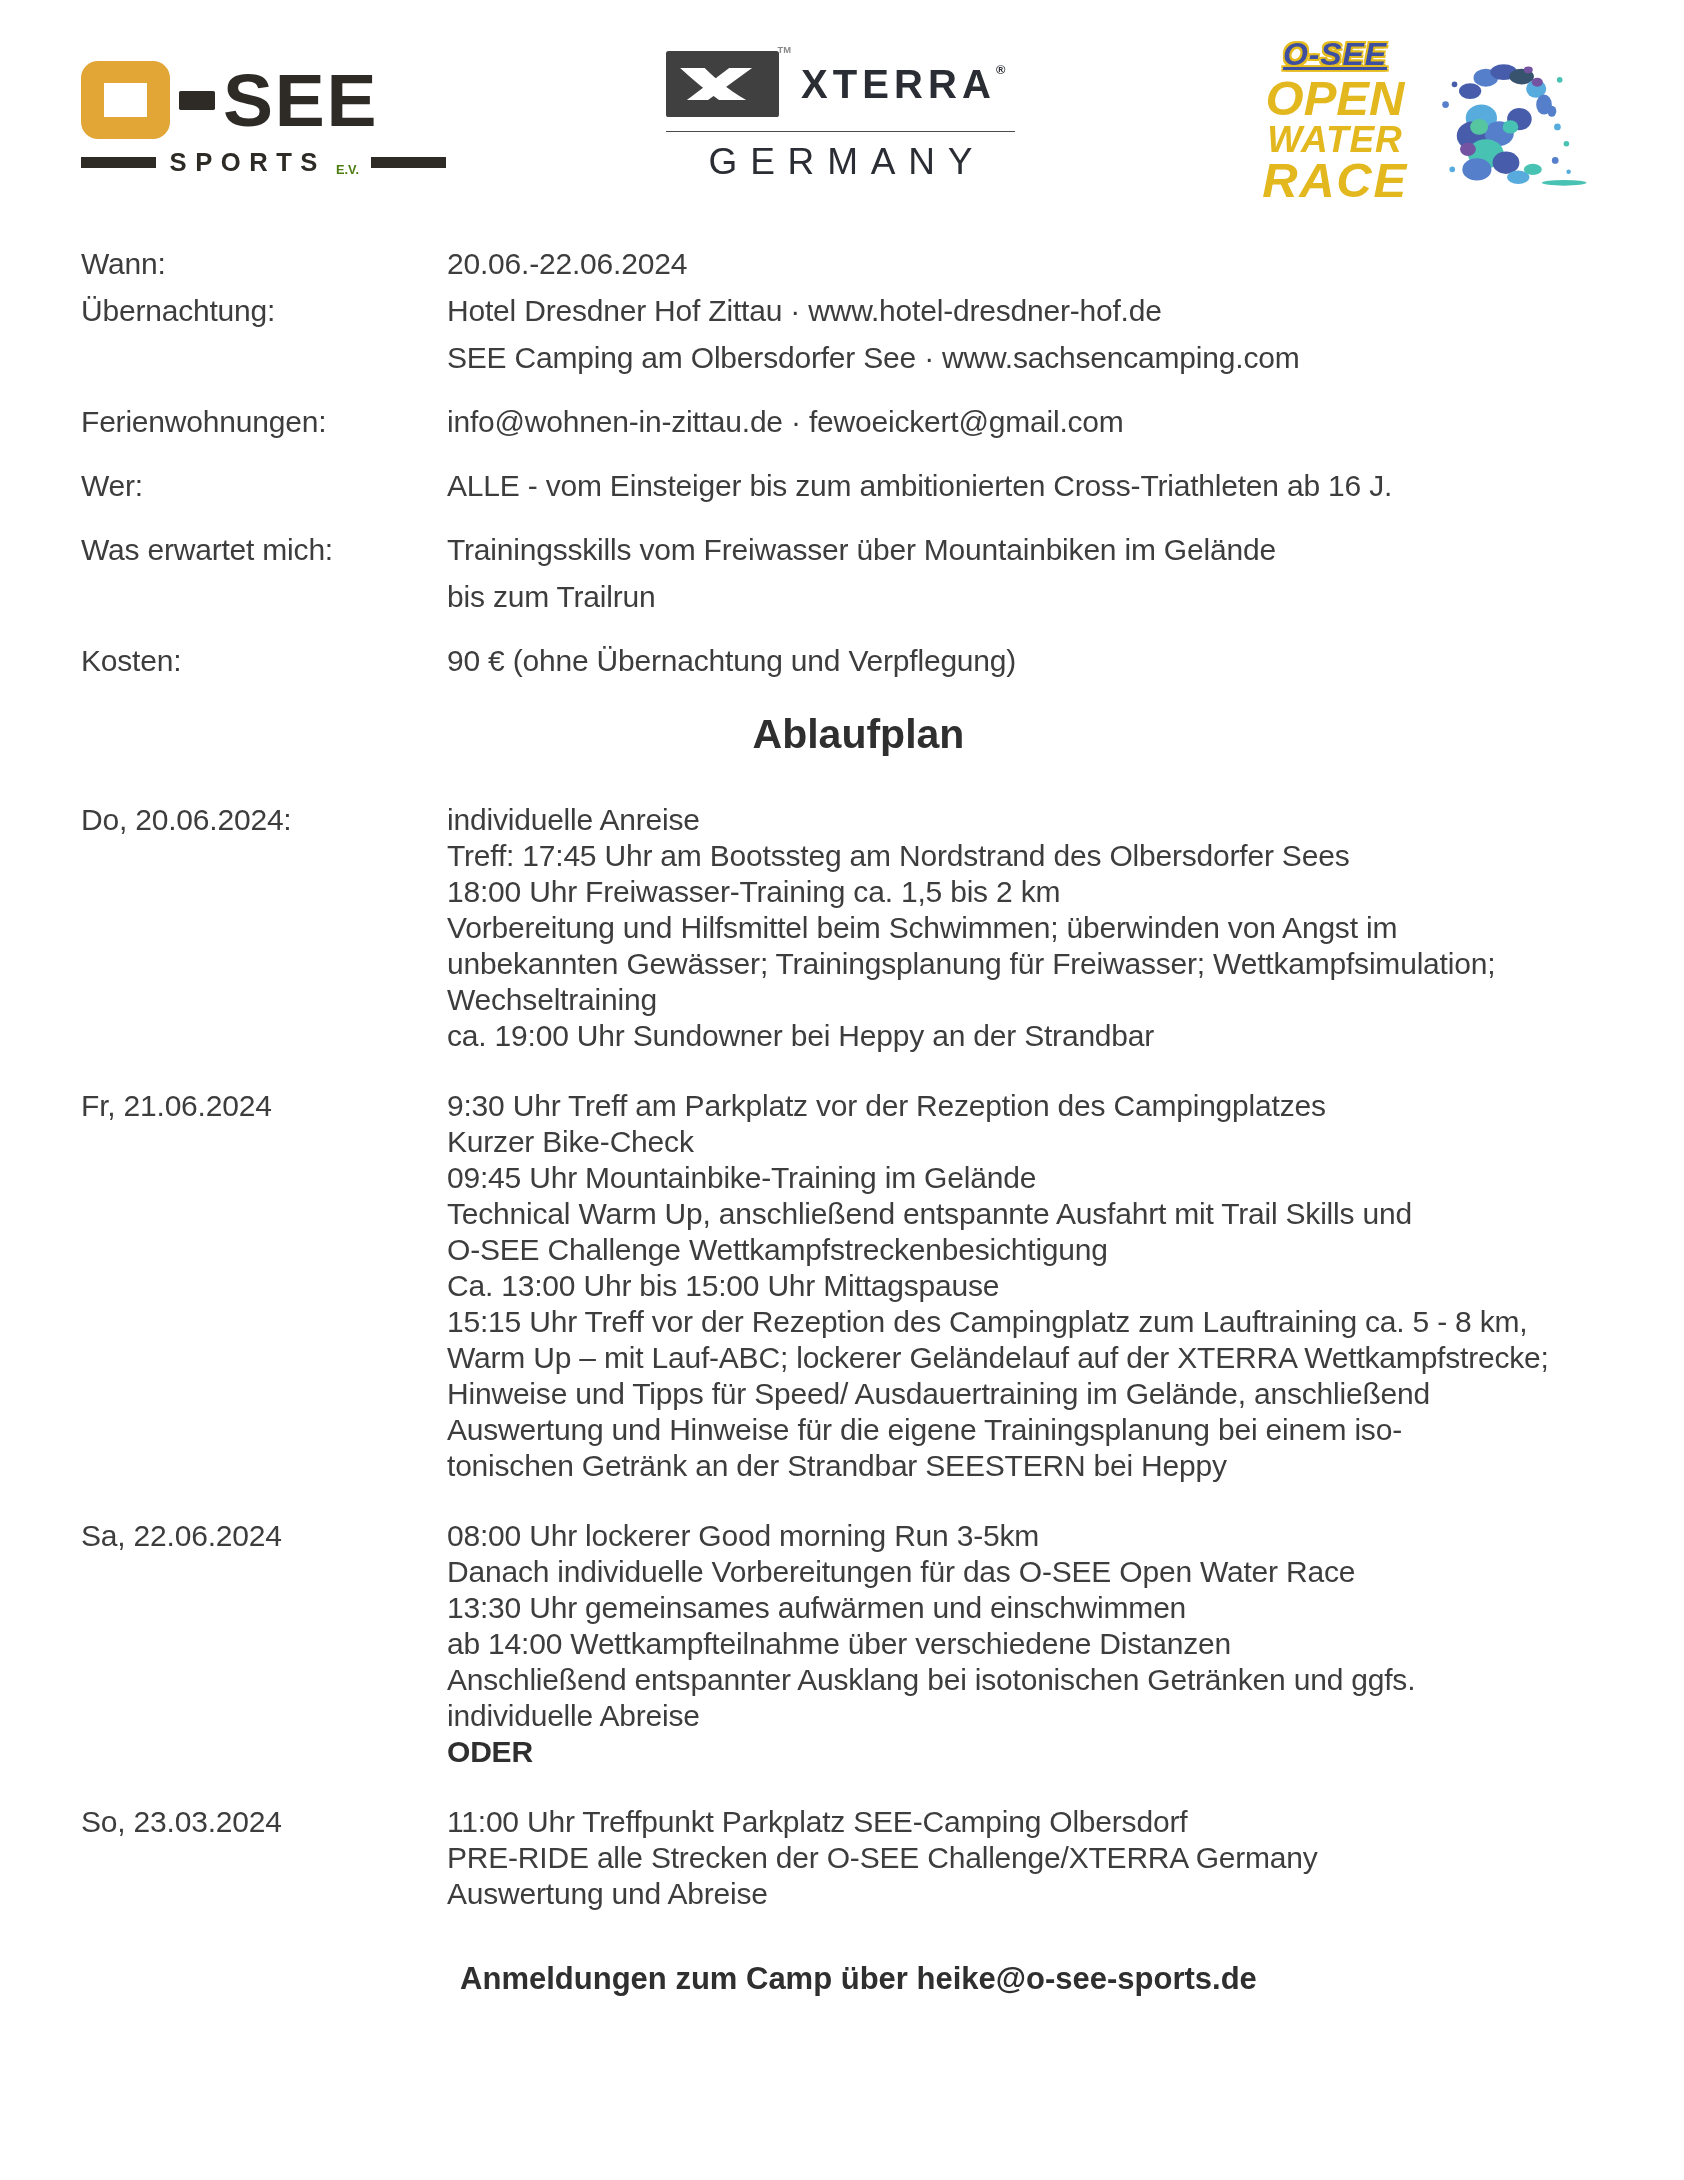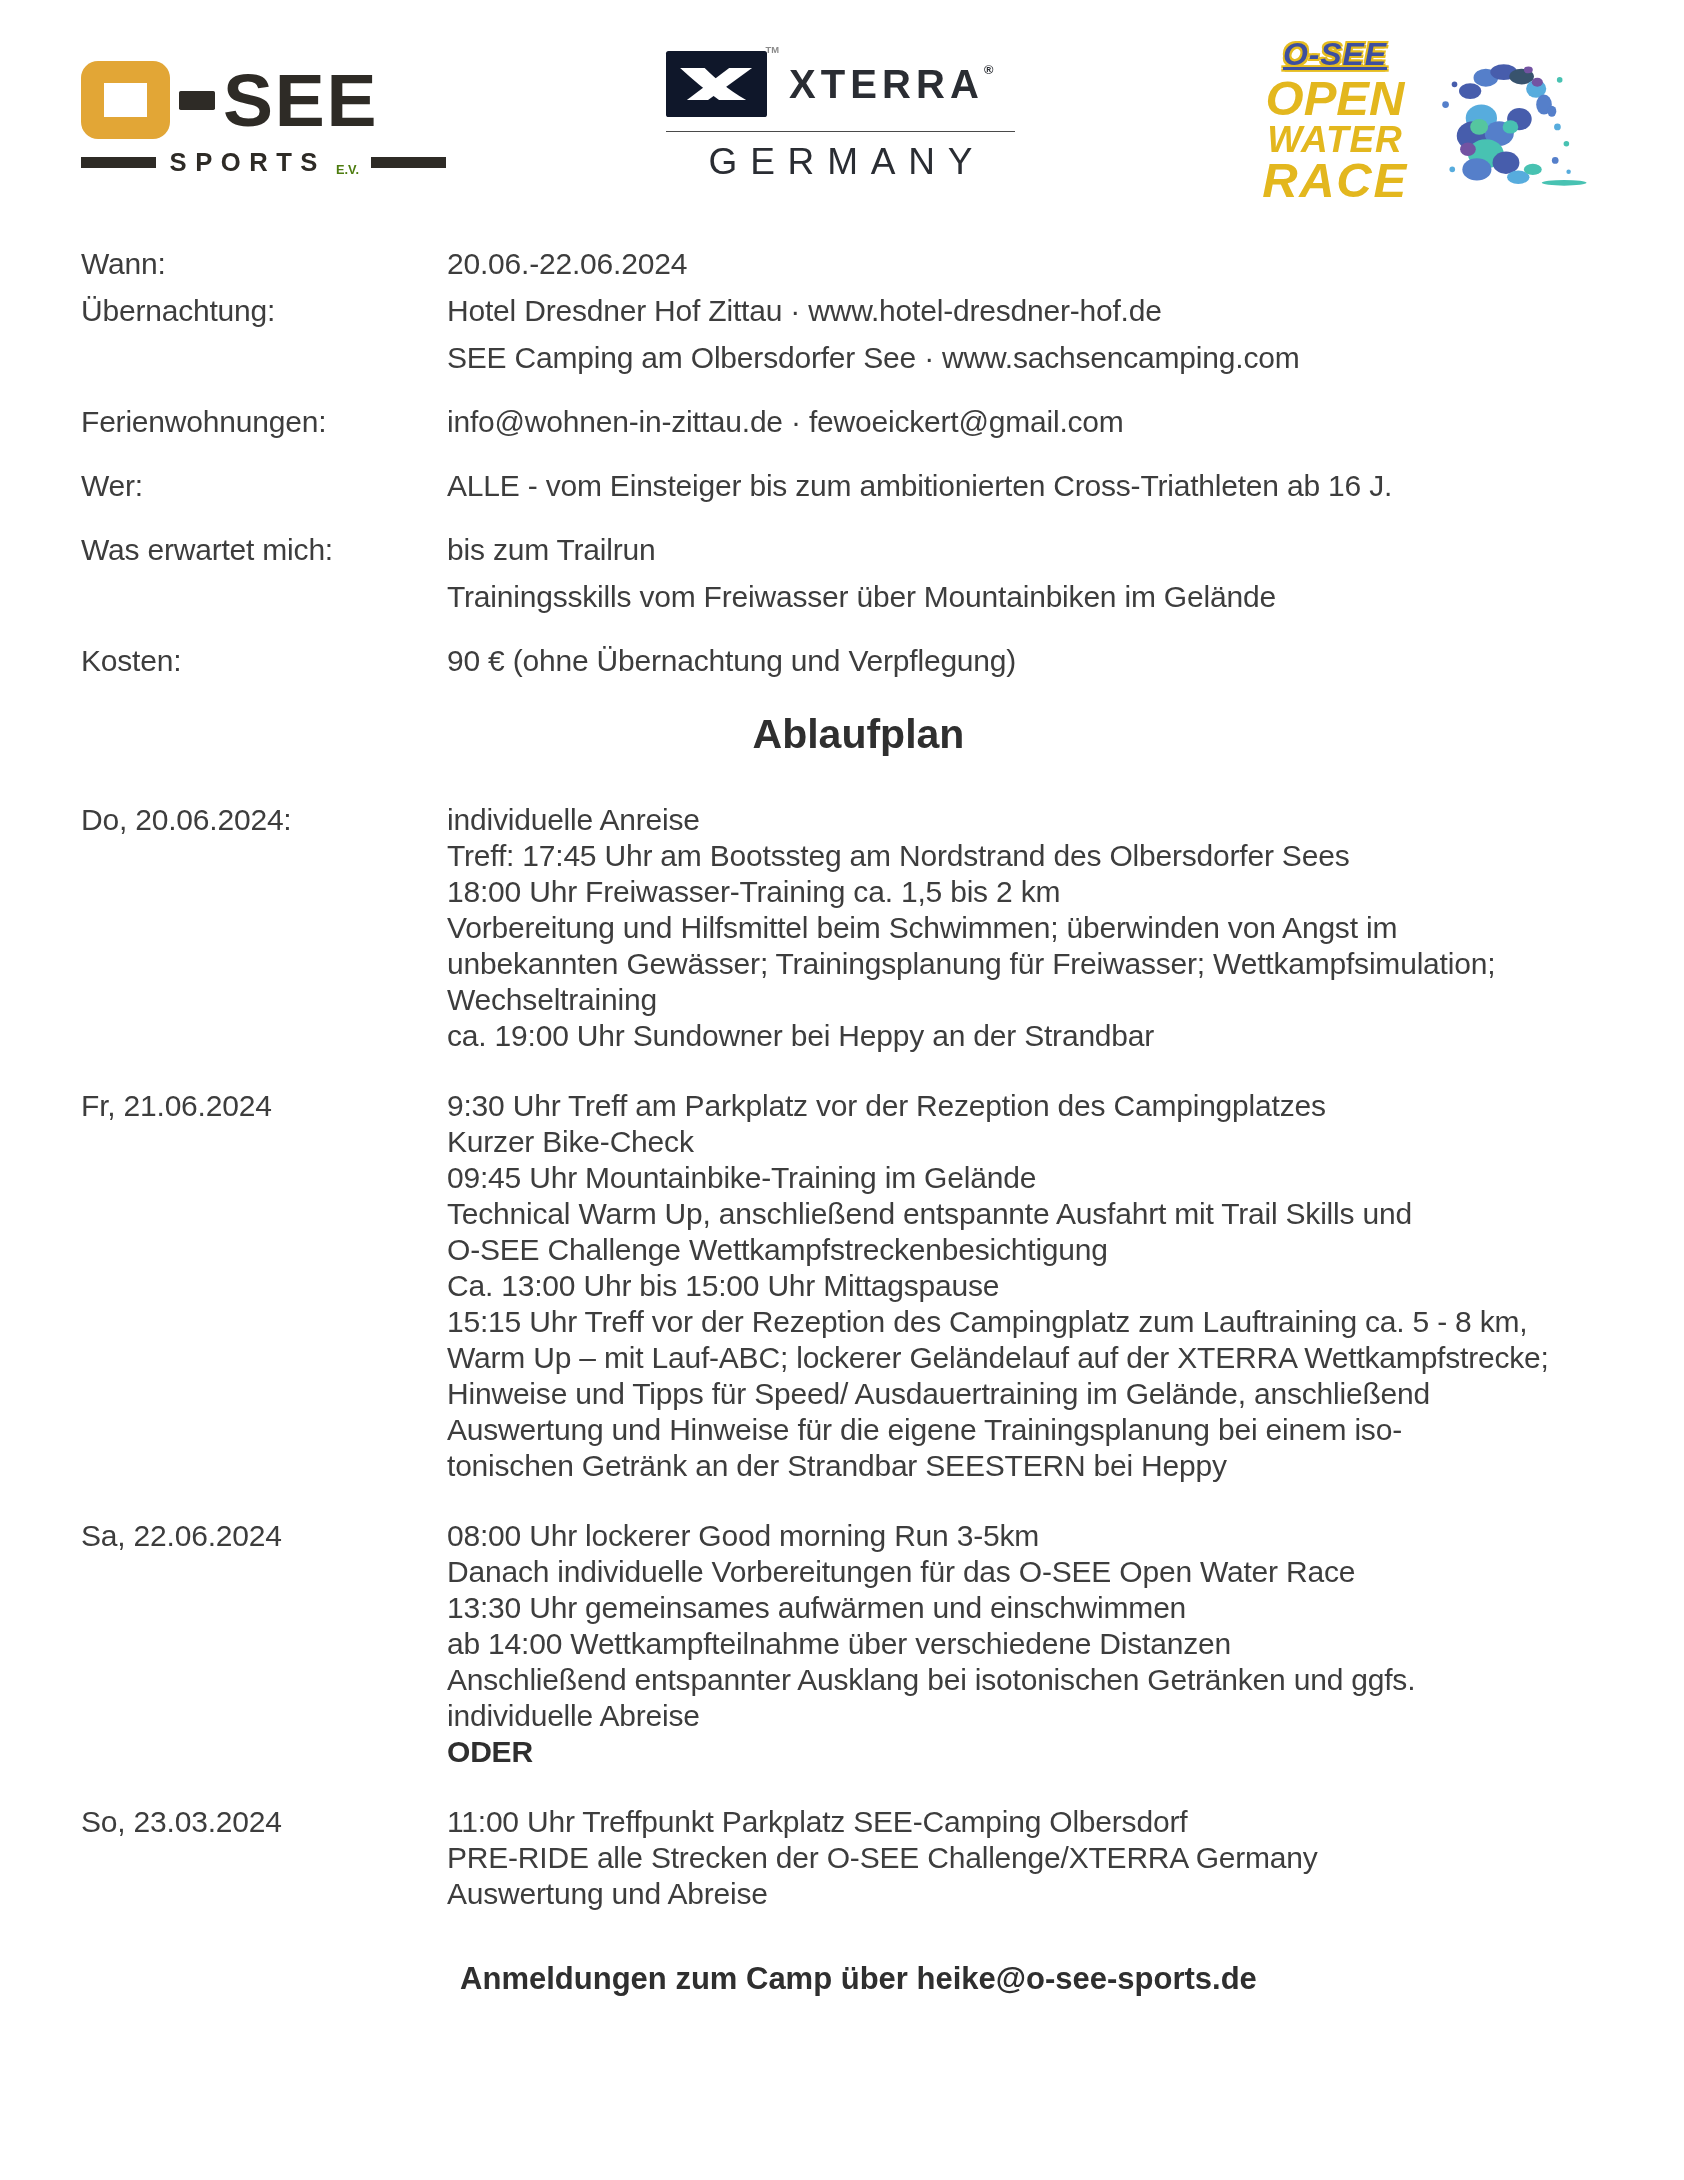--- a/index.html
+++ b/index.html
@@ -14,21 +14,21 @@
   .osee-o-inner { width:43px; height:34px; background:#ffffff; }
   .osee-dash { width:36px; height:19px; background:#2e2b26; margin:0 8.5px; border-radius:1.7px; }
   .osee-word { font-size:75px; font-weight:800; letter-spacing:1.7px; color:#2e2b26; line-height:1; font-stretch:condensed; }
   .osee-sub { display:flex; align-items:center; margin-top:8.5px; }
   .osee-bar { width:75px; height:11px; background:#2e2b26; }
   .osee-sports { font-size:25.6px; font-weight:700; letter-spacing:8.5px; color:#2e2b26; margin:0 10.2px 0 13.6px; }
   .osee-ev { font-size:12.8px; font-weight:700; color:#4d7c0f; margin-right:12px; align-self:flex-end; }
 
   .logo-xterra { position:absolute; left:666px; top:51px; width:349px; }
   .xterra-row { display:flex; align-items:center; position:relative; }
-  .xterra-box { position:relative; width:101px; height:66px; background:#0f172a; border-radius:2.6px; flex:0 0 auto; }
+  .xterra-box { position:relative; width:113px; height:66px; background:#404040; border-radius:2.6px; flex:0 0 auto; }
   .xterra-tm { position:absolute; right:-12px; top:-6.8px; font-size:9.4px; color:#8a8a8a; font-weight:700; }
   .xterra-word { font-size:40px; font-weight:800; letter-spacing:5.1px; color:#2a2d33; margin-left:22px; font-stretch:condensed; }
   .xterra-reg { font-size:12.8px; color:#2a2d33; vertical-align:top; }
   .xterra-rule { height:1.7px; background:#4a4a4a; margin-top:13.6px; }
   .xterra-region { text-align:center; font-size:37px; font-weight:400; letter-spacing:12.8px; color:#2a2d33; margin-top:8.5px; text-indent:12.8px; }
 
   .logo-owr { position:absolute; left:1233px; top:39px; width:358px; height:187px; }
   .owr-text { position:absolute; left:0; top:0; width:204px; font-style:italic; font-weight:800; line-height:0.96; text-align:center; }
   .owr-osee { font-size:32px; color:#3d4f9e; letter-spacing:0.9px;
               text-shadow:-1.7px -1.7px 0 #e5bc20, 1.7px -1.7px 0 #e5bc20, -1.7px 1.7px 0 #e5bc20, 1.7px 1.7px 0 #e5bc20; margin-bottom:5.1px;text-decoration:underline; }
@@ -154,22 +154,22 @@
         </div>
         <div class="info-row">
           <div class="col-label">Wer:</div>
           <div class="col-value">
             <div class="line">ALLE - vom Einsteiger bis zum ambitionierten Cross-Triathleten ab 16 J.</div>
           </div>
         </div>
         <div class="info-row">
           <div class="col-label">Was erwartet mich:</div>
           <div class="col-value">
+            <div class="line">Trainingsskills vom Freiwasser über Mountainbiken im Gelände</div>
             <div class="line">bis zum Trailrun</div>
-            <div class="line">Trainingsskills vom Freiwasser über Mountainbiken im Gelände</div>
           </div>
         </div>
         <div class="info-row">
           <div class="col-label">Kosten:</div>
           <div class="col-value">
             <div class="line">90 € (ohne Übernachtung und Verpflegung)</div>
           </div>
         </div>
       </div>
 

